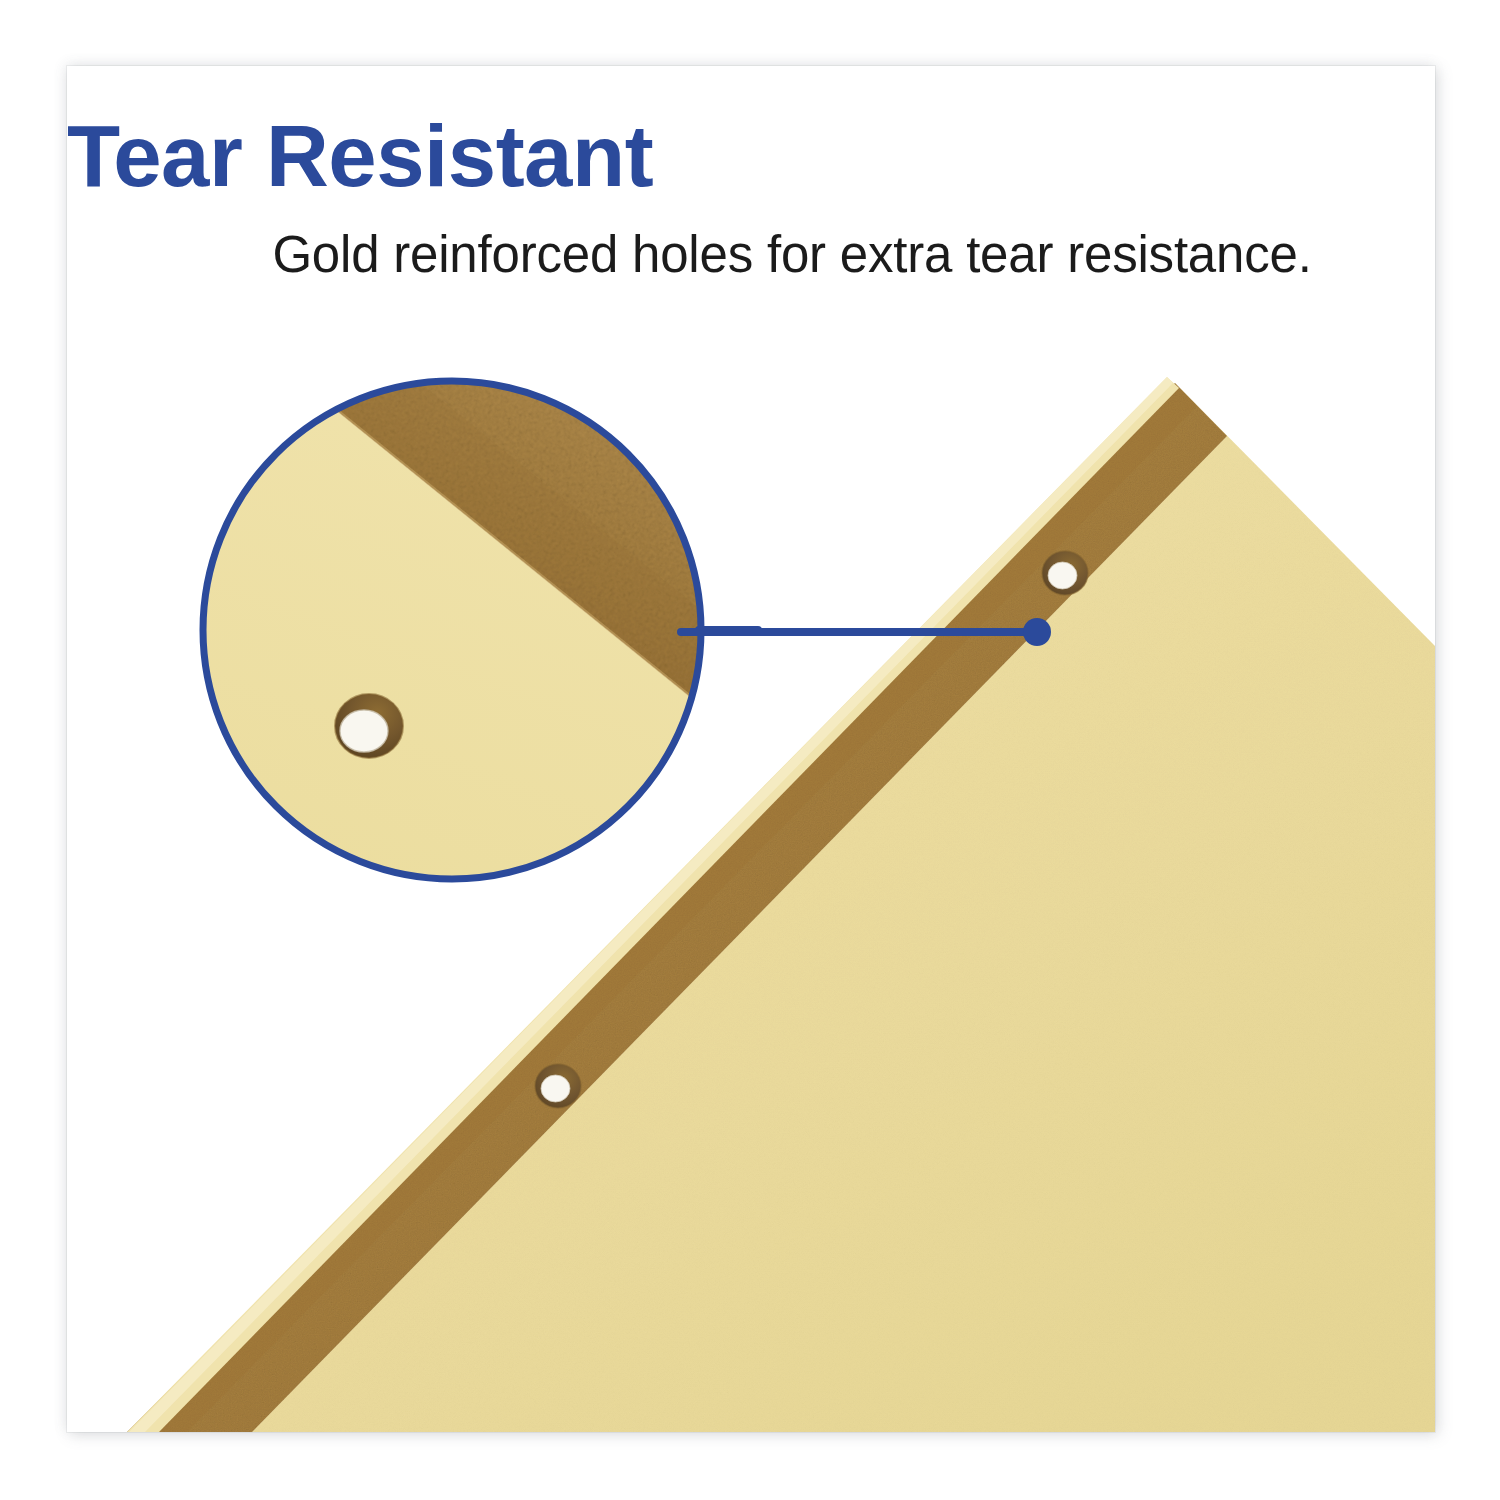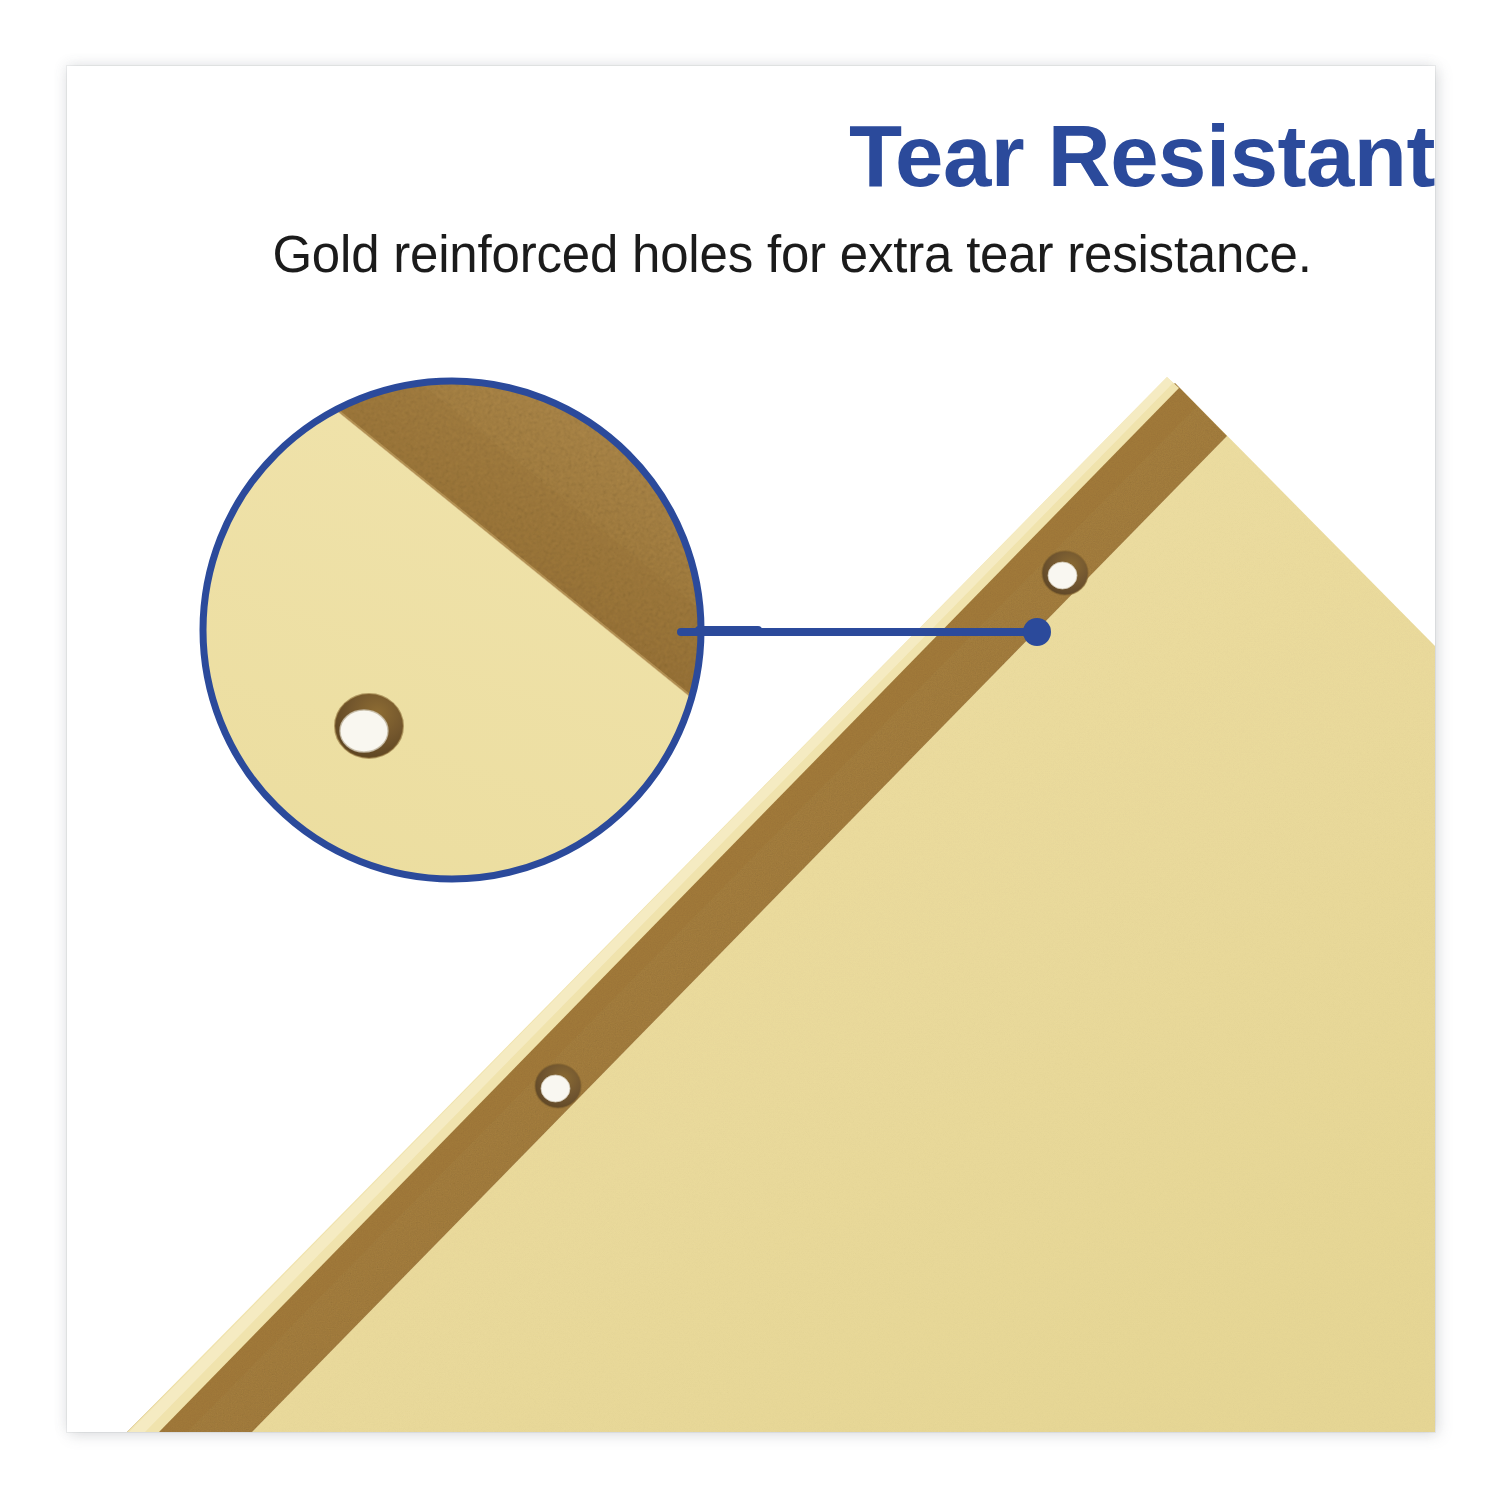--- a/index.html
+++ b/index.html
@@ -52,21 +52,21 @@
     padding: 0;
     position: absolute;
     left: 0;
     top: 46px;
     width: 1368px;
     font-size: 87px;
     line-height: 1;
     font-weight: 700;
     letter-spacing: -0.5px;
     color: #2b4a9b;
-    text-align: right;
+    text-align: left;
     white-space: nowrap;
   }
   #subtitle {
     margin: 13px;
     padding: 0;
     position: absolute;
     left: 0;
     top: 150px;
     width: 1424px;
     font-size: 51px;

